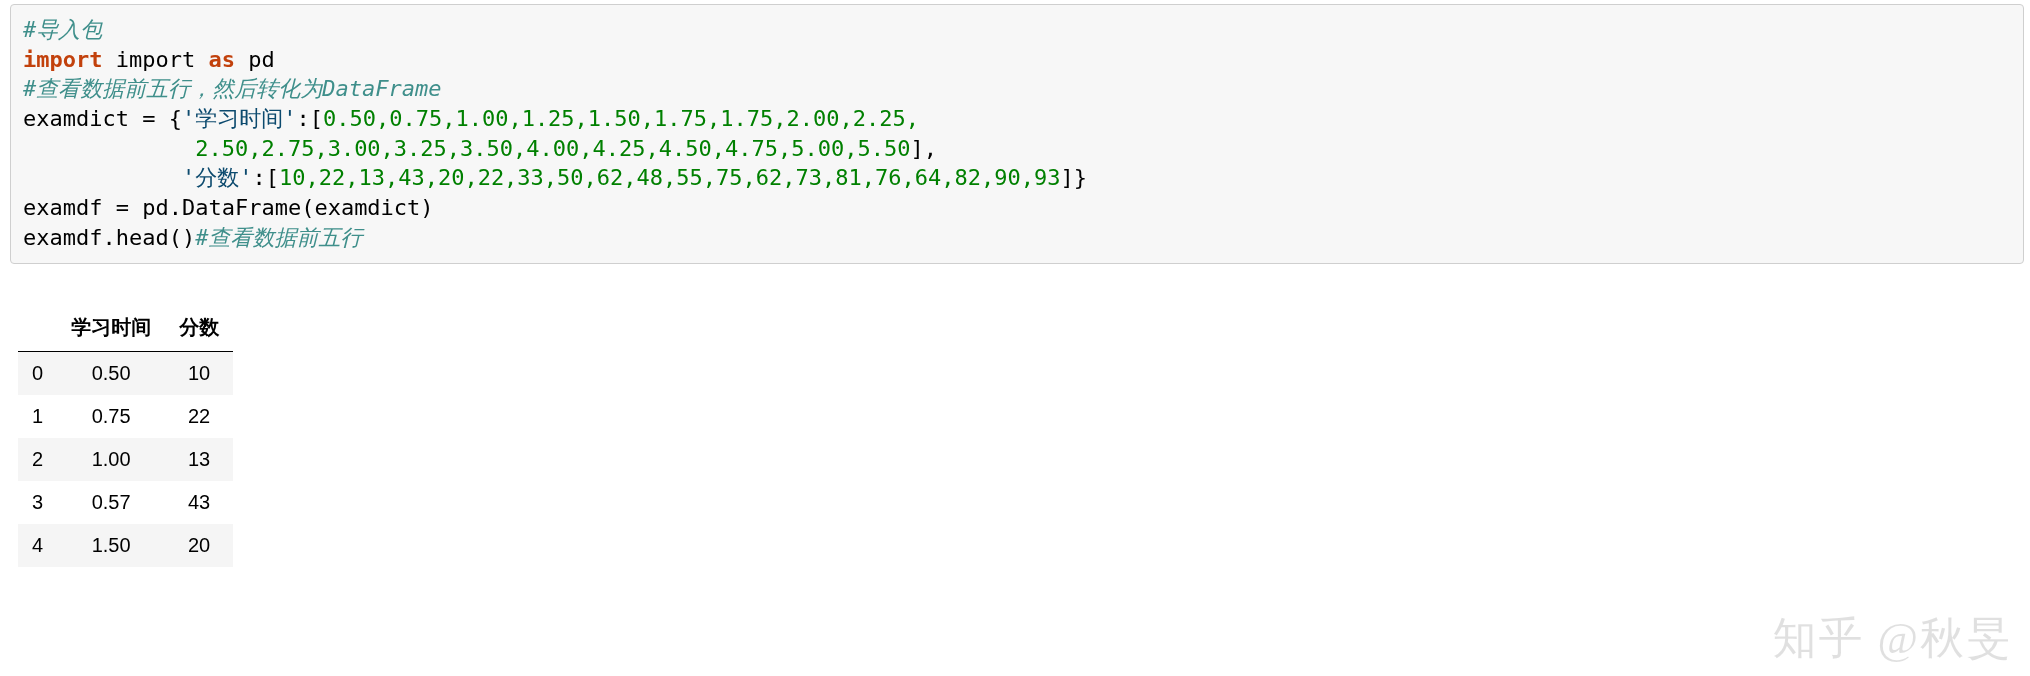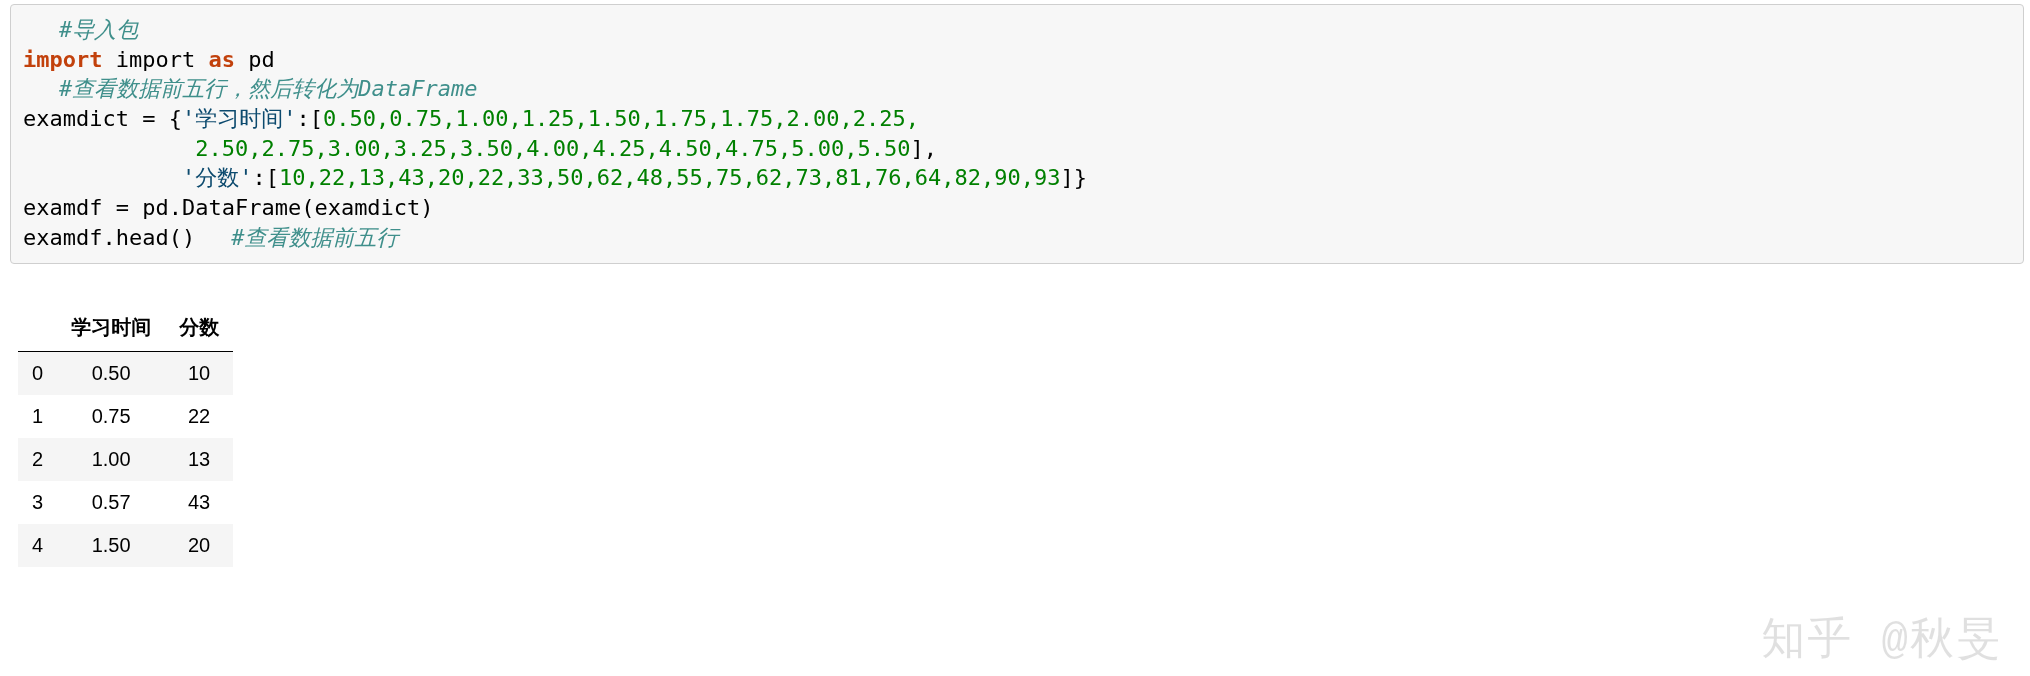--- a/index.html
+++ b/index.html
@@ -22,21 +22,21 @@
     background: #f7f7f7;
     border-radius: 4px;
     padding: 10px 12px 10px 12px;
     font-family: Menlo, Consolas, "DejaVu Sans Mono", "Courier New", monospace;
     font-size: 22px;
     line-height: 1.35;
     white-space: pre;
     color: #000;
     overflow: hidden;
   }
-  .tok-comment { color: #3f8f8b; font-style: italic; margin-left: 36px; }
+  .tok-comment { color: #3f8f8b; font-style: italic; }
   .tok-keyword { color: #c2410c; font-weight: bold; }
   .tok-string  { color: #0c4a6e; }
   .tok-number  { color: #008000; }
   .tok-punct   { color: #000; }
   .tok-ident   { color: #000; }
 
   .output-area {
     margin-top: 40px;
     margin-left: 8px;
   }
@@ -63,25 +63,25 @@
   }
   table.df tbody tr.even {
     background: #f5f5f5;
   }
   table.df tbody tr.odd {
     background: #ffffff;
   }
 
   .watermark {
     position: absolute;
-    right: 28px;
+    right: 18px;
     bottom: 8px;
     font-size: 44px;
     color: rgba(0,0,0,0.12);
-    font-family: Liberation Mono, monospace;
+    font-family: Liberation Serif, serif;
     letter-spacing: 2px;
     pointer-events: none;
     user-select: none;
     white-space: nowrap;
   }
 </style>
 </head>
 <body>
 
 <div class="page">

